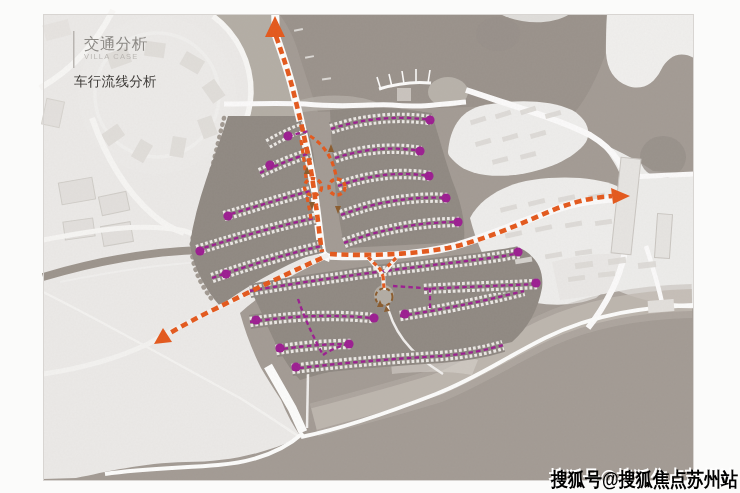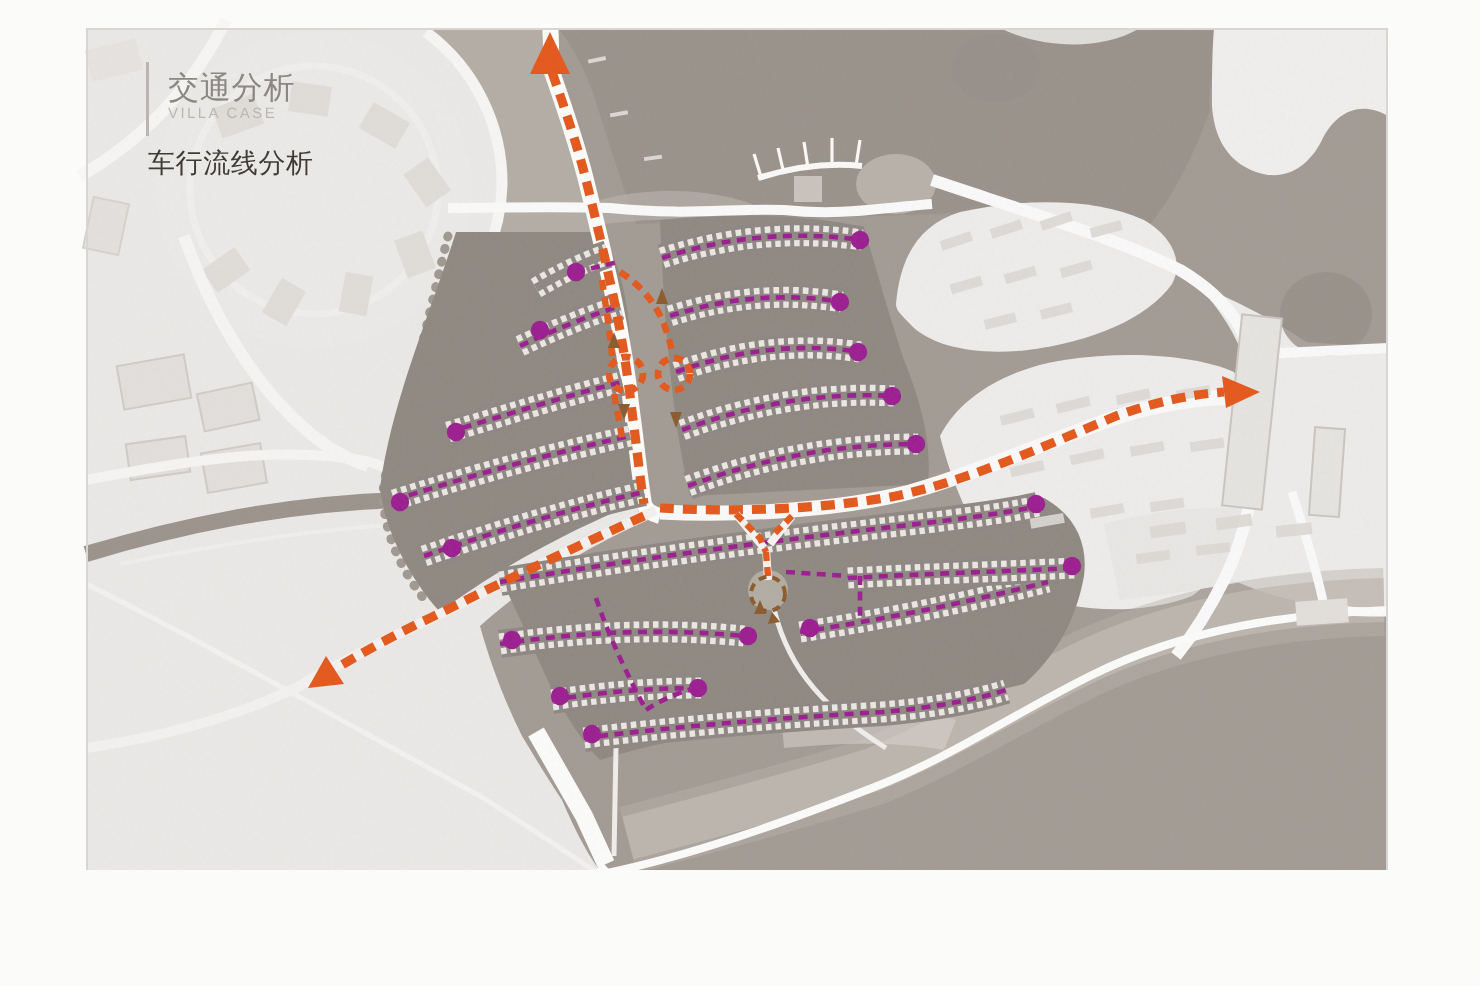--- a/index.html
+++ b/index.html
@@ -1,16 +1,16 @@
 <!DOCTYPE html>
 <html><head>
 <meta charset="utf-8">
 <style>
   html,body{margin:0;padding:0;background:#fbfbfa;}
-  .page{position:relative;width:740px;height:435px;overflow:hidden;font-family:"Liberation Sans",sans-serif;}
+  .page{position:relative;width:740px;height:493px;overflow:hidden;font-family:"Liberation Sans",sans-serif;}
 </style>
 </head>
 <body>
 <div class="page">
 <svg width="740" height="493" viewBox="0 0 740 493" xmlns="http://www.w3.org/2000/svg" xmlns:xlink="http://www.w3.org/1999/xlink">
 <defs>
 <filter id="paper" x="0" y="0" width="100%" height="100%">
   <feTurbulence type="fractalNoise" baseFrequency="0.55" numOctaves="2" result="n"></feTurbulence>
   <feColorMatrix in="n" type="matrix" values="0 0 0 0 0.5  0 0 0 0 0.48  0 0 0 0 0.46  0 0 0 0.18 0"></feColorMatrix>
 </filter>

